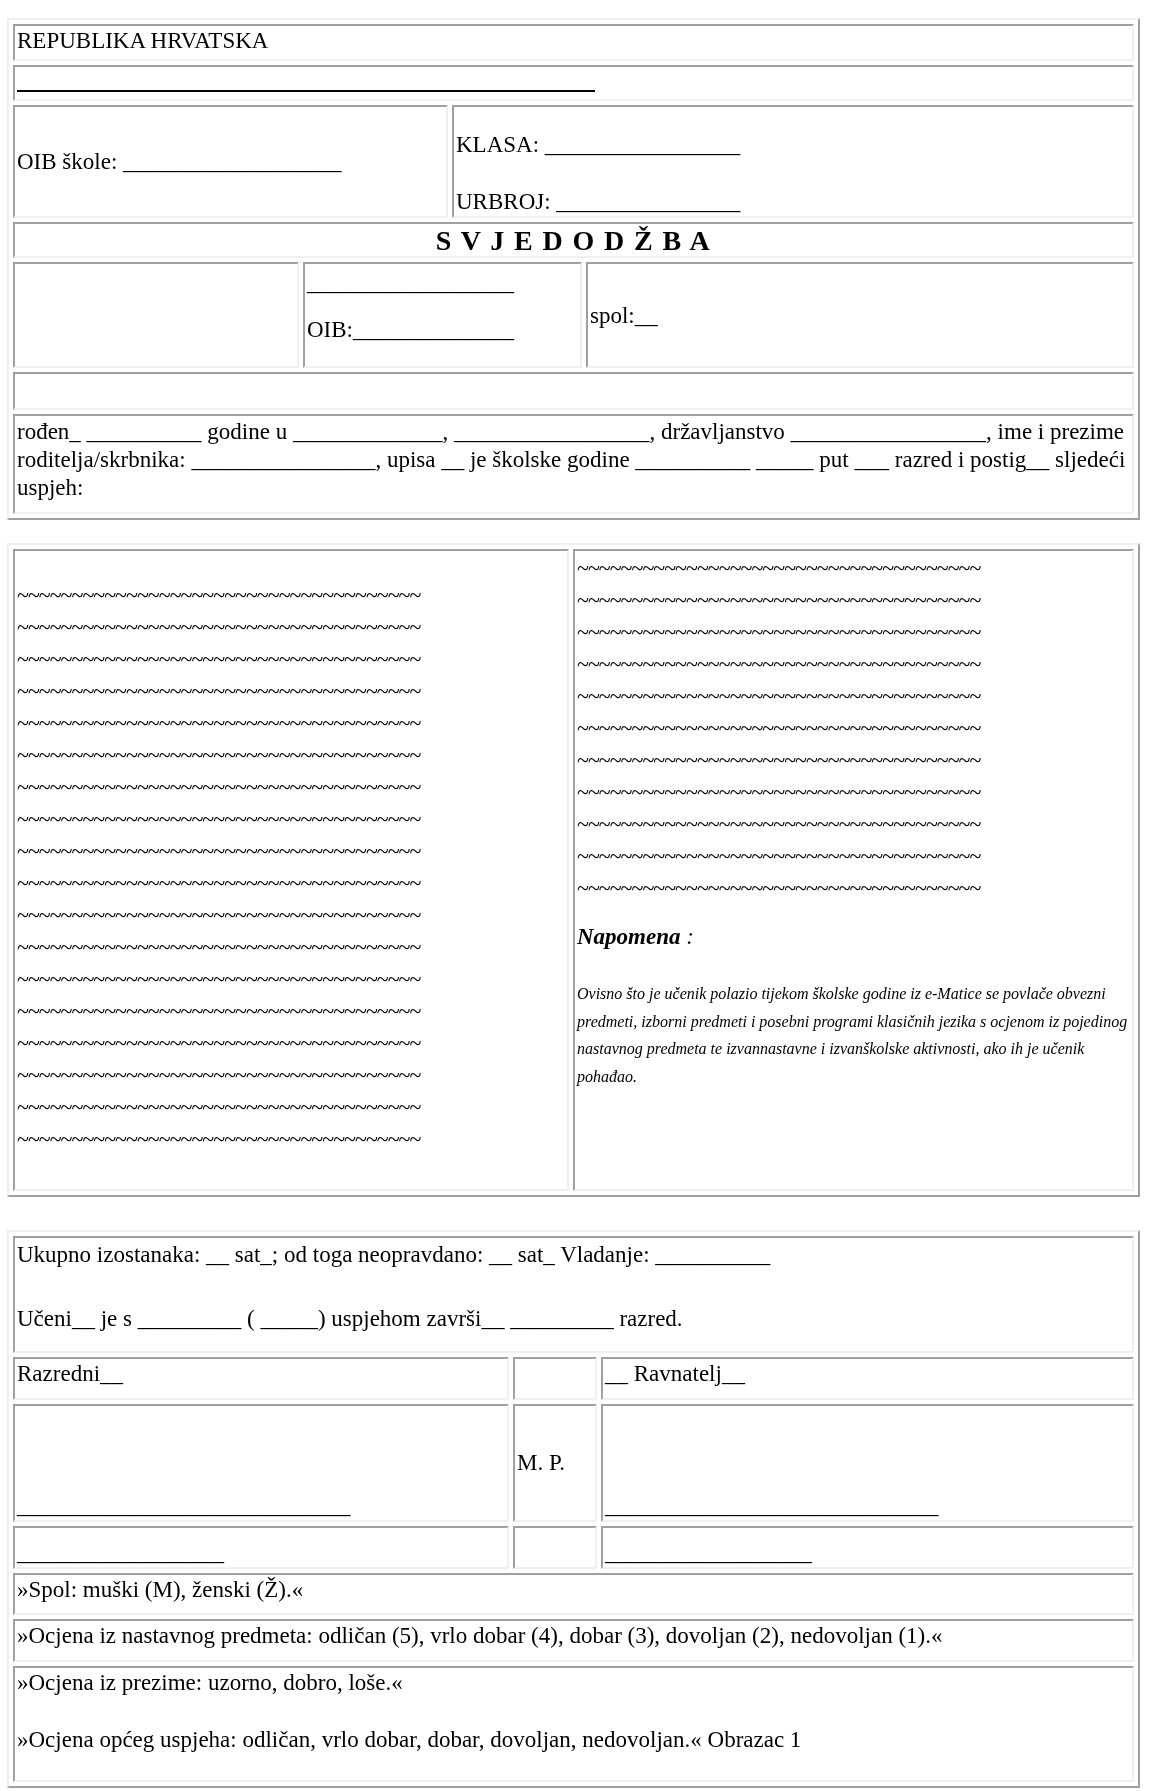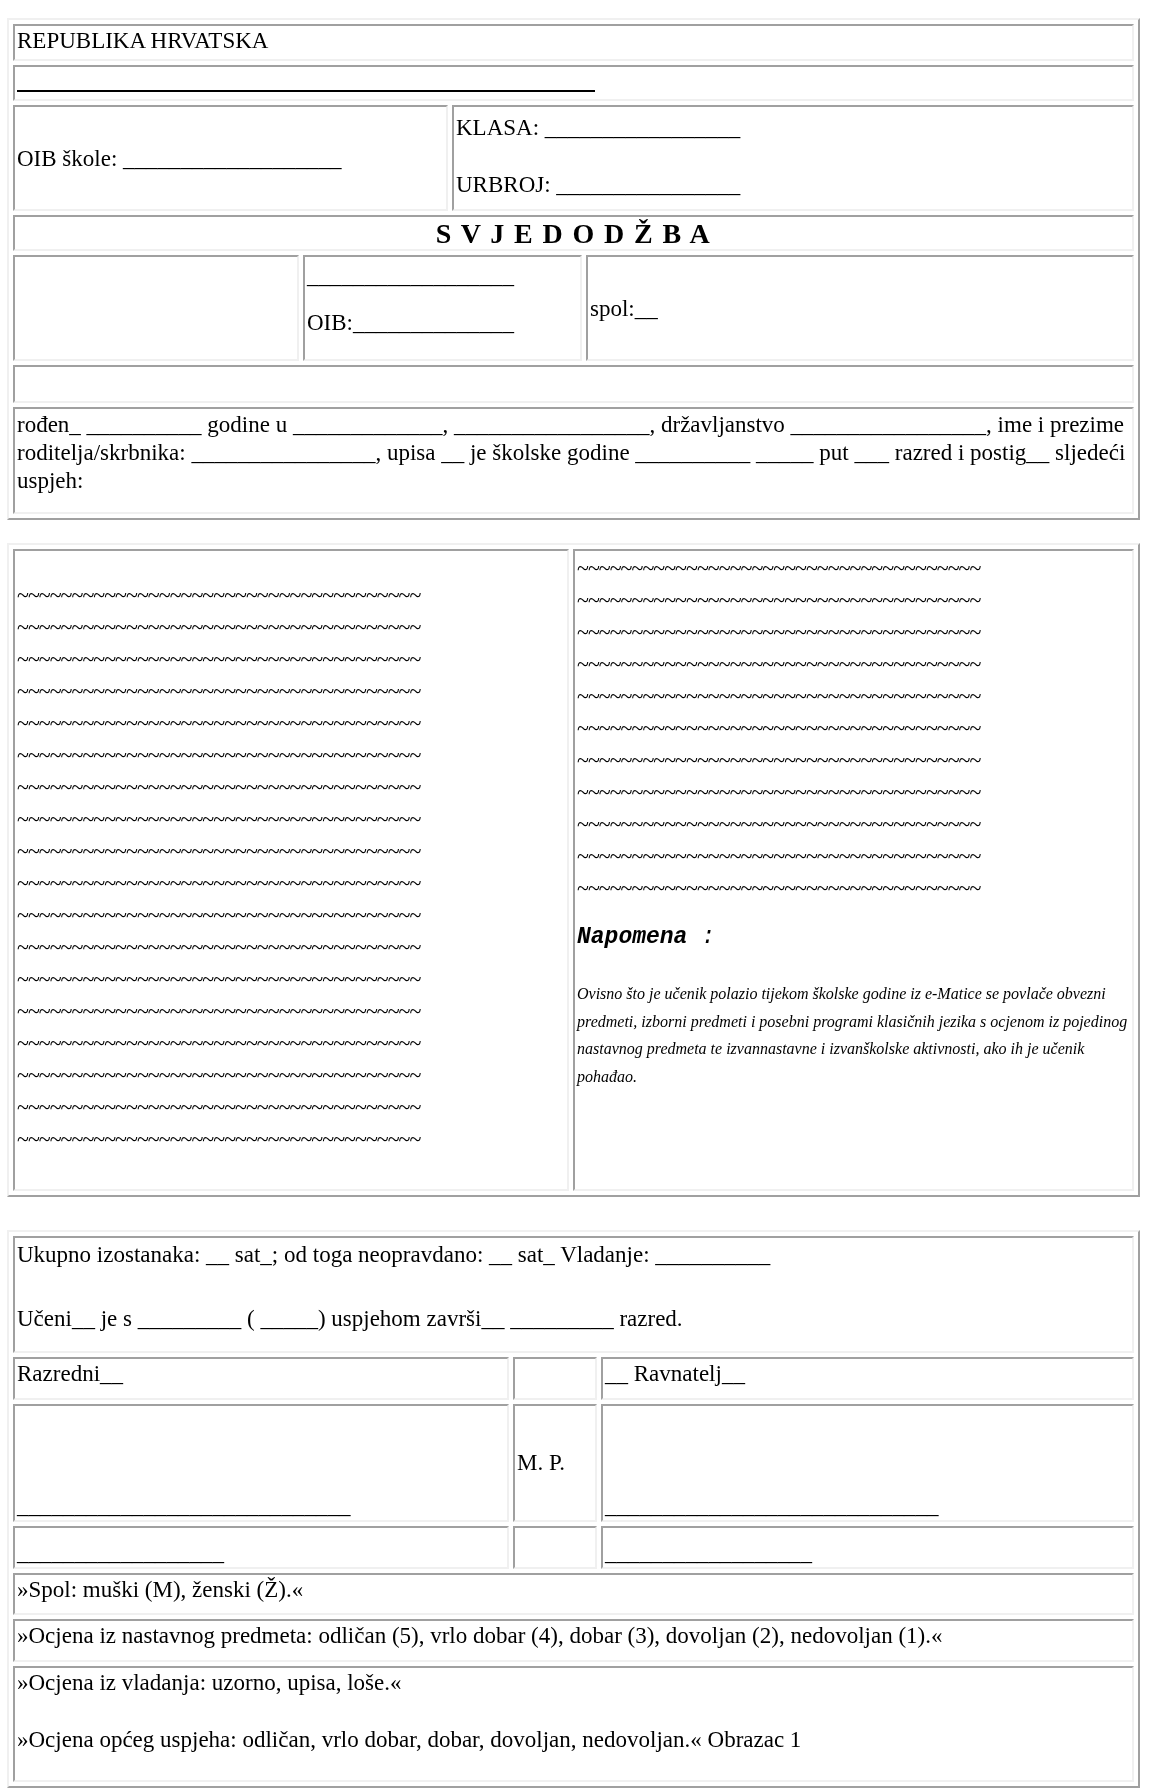--- a/index.html
+++ b/index.html
@@ -52,21 +52,21 @@
   <tr style="height:36px">
     <td colspan="4" class="bottom">
       <span class="uline" style="width:578px;height:18px;"></span>
     </td>
   </tr>
   <tr style="height:106px">
     <td colspan="2" class="mid">
       <span>OIB škole: ___________________</span>
     </td>
     <td colspan="2">
-      <div style="padding-top:6px">KLASA: _________________</div>
+      <div style="padding-top:23px">KLASA: _________________</div>
       <div style="padding-top:30px">URBROJ: ________________</div>
     </td>
   </tr>
   <tr style="height:36px">
     <td colspan="4" class="title-cell mid">
       <span style="letter-spacing:0.05em">S V J E D O D Ž B A</span>
     </td>
   </tr>
   <tr style="height:106px">
     <td></td>
@@ -125,21 +125,21 @@
             <div class="tilde-line">~~~~~~~~~~~~~~~~~~~~~~~~~~~~~~~~~~~~~</div>
             <div class="tilde-line">~~~~~~~~~~~~~~~~~~~~~~~~~~~~~~~~~~~~~</div>
             <div class="tilde-line">~~~~~~~~~~~~~~~~~~~~~~~~~~~~~~~~~~~~~</div>
             <div class="tilde-line">~~~~~~~~~~~~~~~~~~~~~~~~~~~~~~~~~~~~~</div>
             <div class="tilde-line">~~~~~~~~~~~~~~~~~~~~~~~~~~~~~~~~~~~~~</div>
             <div class="tilde-line">~~~~~~~~~~~~~~~~~~~~~~~~~~~~~~~~~~~~~</div>
             <div class="tilde-line">~~~~~~~~~~~~~~~~~~~~~~~~~~~~~~~~~~~~~</div>
             <div class="tilde-line">~~~~~~~~~~~~~~~~~~~~~~~~~~~~~~~~~~~~~</div>
             <div class="tilde-line">~~~~~~~~~~~~~~~~~~~~~~~~~~~~~~~~~~~~~</div>
           </div>
-      <div style="margin-top:18px; line-height:30px;font-family:Liberation Mono, monospace;" class="italic">
+      <div style="margin-top:18px; line-height:30px;" class="italic">
         <span class="bold">Napomena</span><span> :</span>
       </div>
       <div style="margin-top:28px; line-height:27.5px; font-size:16px;" class="italic">Ovisno što je učenik polazio tijekom školske godine iz e-Matice se povlače obvezni predmeti, izborni predmeti i posebni programi klasičnih jezika s ocjenom iz pojedinog nastavnog predmeta te izvannastavne i izvanškolske aktivnosti, ako ih je učenik pohađao.</div>
     </td>
   </tr>
 </tbody>
   </table>
 
 <table class="frame" id="t3">
   <colgroup>
@@ -188,18 +188,18 @@
       <span>»Spol: muški (M), ženski (Ž).«</span>
     </td>
   </tr>
   <tr style="height:36px">
     <td colspan="3" class="nowrap">
       <span>»Ocjena iz nastavnog predmeta: odličan (5), vrlo dobar (4), dobar (3), dovoljan (2), nedovoljan (1).«</span>
     </td>
   </tr>
   <tr style="height:98px">
     <td colspan="3">
-      <div>»Ocjena iz vladanja: uzorno, upisa, loše.«</div>
+      <div>»Ocjena iz prezime: uzorno, dobro, loše.«</div>
       <div style="padding-top:30px">»Ocjena općeg uspjeha: odličan, vrlo dobar, dobar, dovoljan, nedovoljan.« Obrazac 1</div>
     </td>
   </tr>
 </tbody>
   </table>
 
 </body></html>

